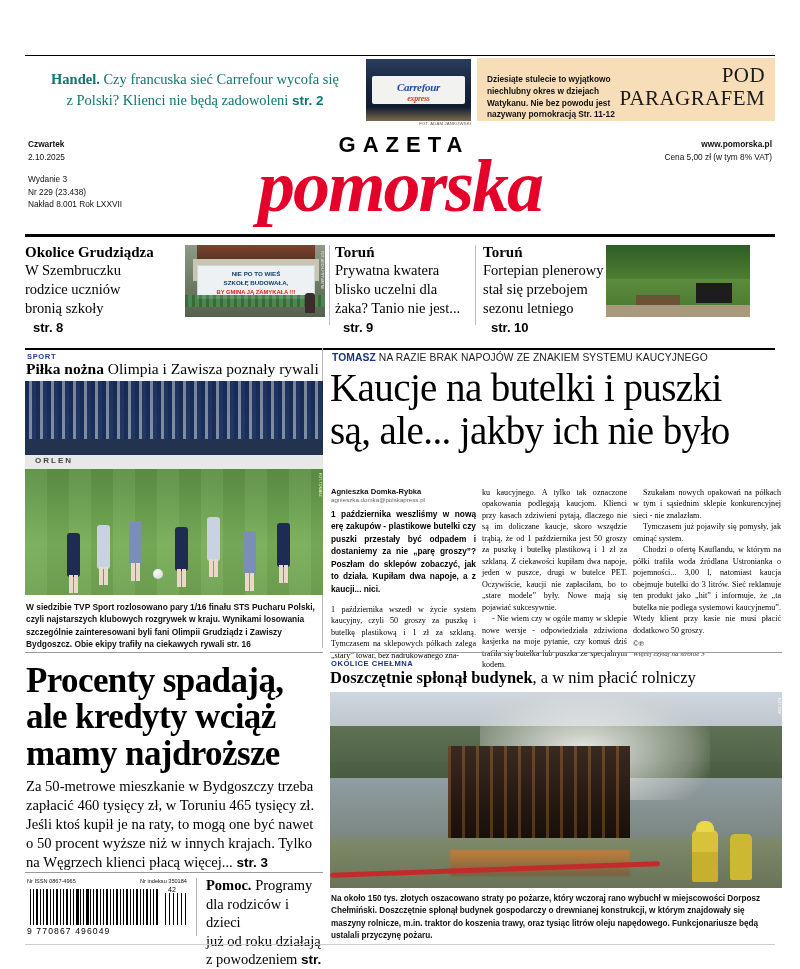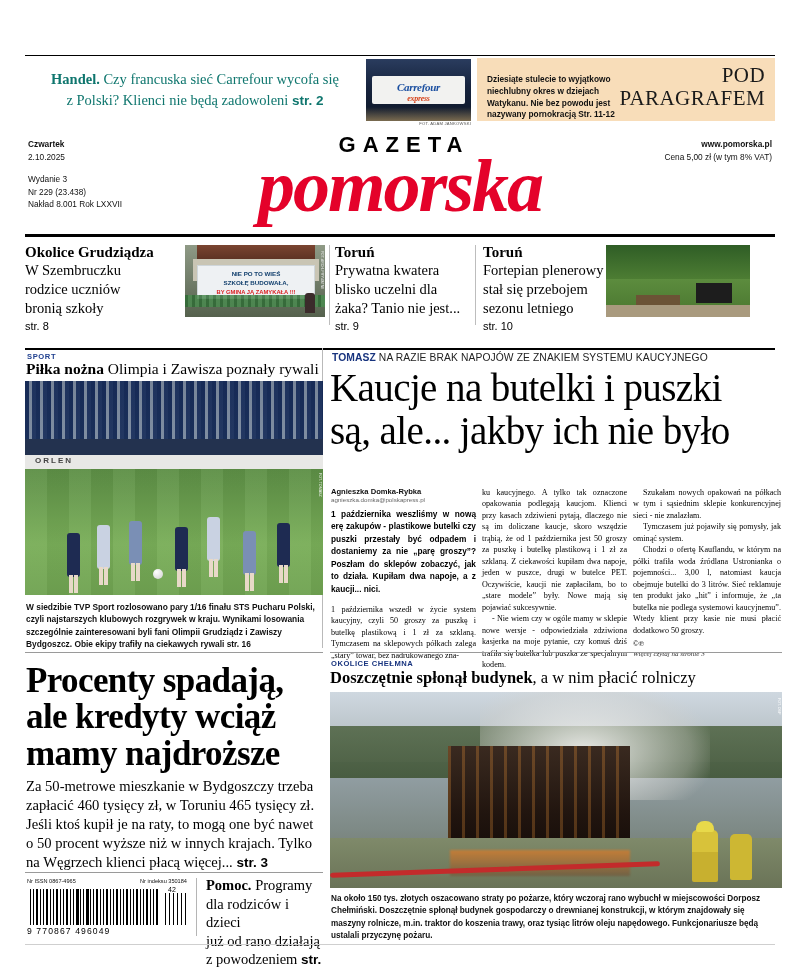--- a/index.html
+++ b/index.html
@@ -100,21 +100,21 @@
   .t3 { left:458px; width:140px; }
 
   .t-kicker {
     font-family:"Liberation Serif", serif; font-weight:700; font-size:15px; color:#000;
     line-height:1.2;
   }
   .t-body {
     font-family:"Liberation Serif", serif; font-size:14.5px; color:#000;
     line-height:1.24; margin-top:1px;
   }
-  .t-page { font-family:"Liberation Sans", sans-serif; font-weight:400; font-size:11px; margin-top:2px; }
+  .t-page { font-family:"Liberation Sans", sans-serif; font-weight:700; font-size:13px; margin-top:2px;margin-left:8px; }
 
   .t1-text { position:absolute; left:0; top:0; width:150px; }
   .t1-img {
     position:absolute; left:160px; top:2px; width:140px; height:72px;
     background:linear-gradient(180deg,#8f9a86 0%,#6e7a66 55%,#55614d 100%);
     overflow:hidden;
   }
   .t1-img .roof { position:absolute; left:12px; top:0; width:118px; height:14px;
     background:linear-gradient(180deg,#7a4430,#5e3324); }
   .t1-img .wall { position:absolute; left:8px; top:14px; width:126px; height:22px; background:#c9c5b4; }
@@ -506,21 +506,21 @@
   <div class="nrindeks">Nr indeksu 350184</div>
   <div class="barcode"></div>
   <div class="barcode-num">9  770867 496049</div>
   <div class="barcode2"></div>
   <div class="barcode2-num">42</div>
 
   <div class="pomoc-div"></div>
   <div class="pomoc">
     <b>Pomoc.</b><span> Programy</span><br>
     <span>dla rodziców i dzieci</span><br>
-    <span>już od rano działają</span><br>
+    <span>już od roku działają</span><br>
     <span>z powodzeniem </span><span class="strnum">str. 4</span>
   </div>
 
   <div class="lead-kicker">
     <b>TOMASZ</b><span> NA RAZIE BRAK NAPOJÓW ZE ZNAKIEM SYSTEMU KAUCYJNEGO</span>
   </div>
   <div class="lead-head">
     <div>Kaucje na butelki i puszki</div>
     <div>są, ale... jakby ich nie było</div>
   </div>

